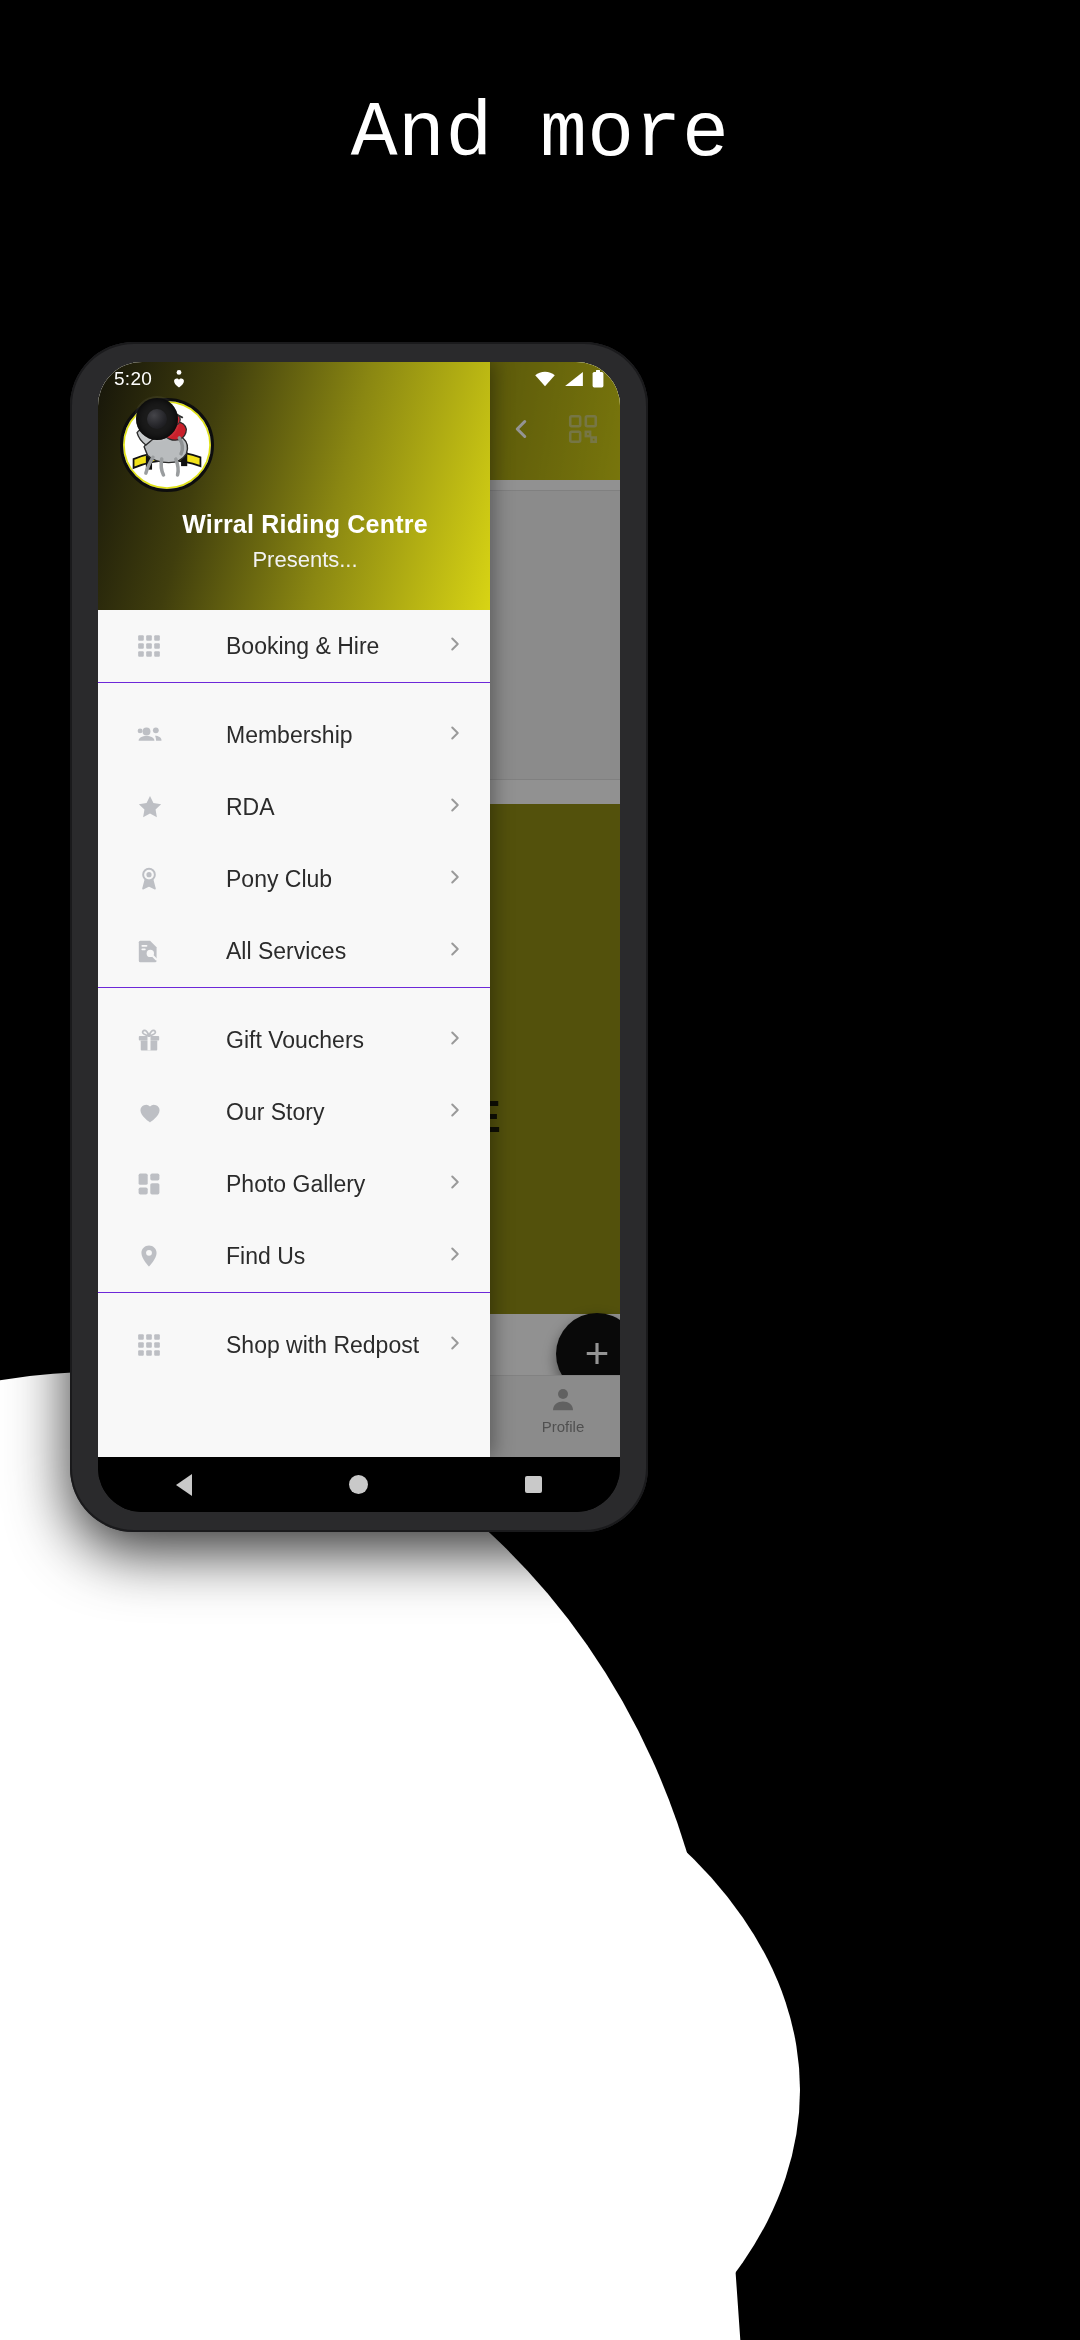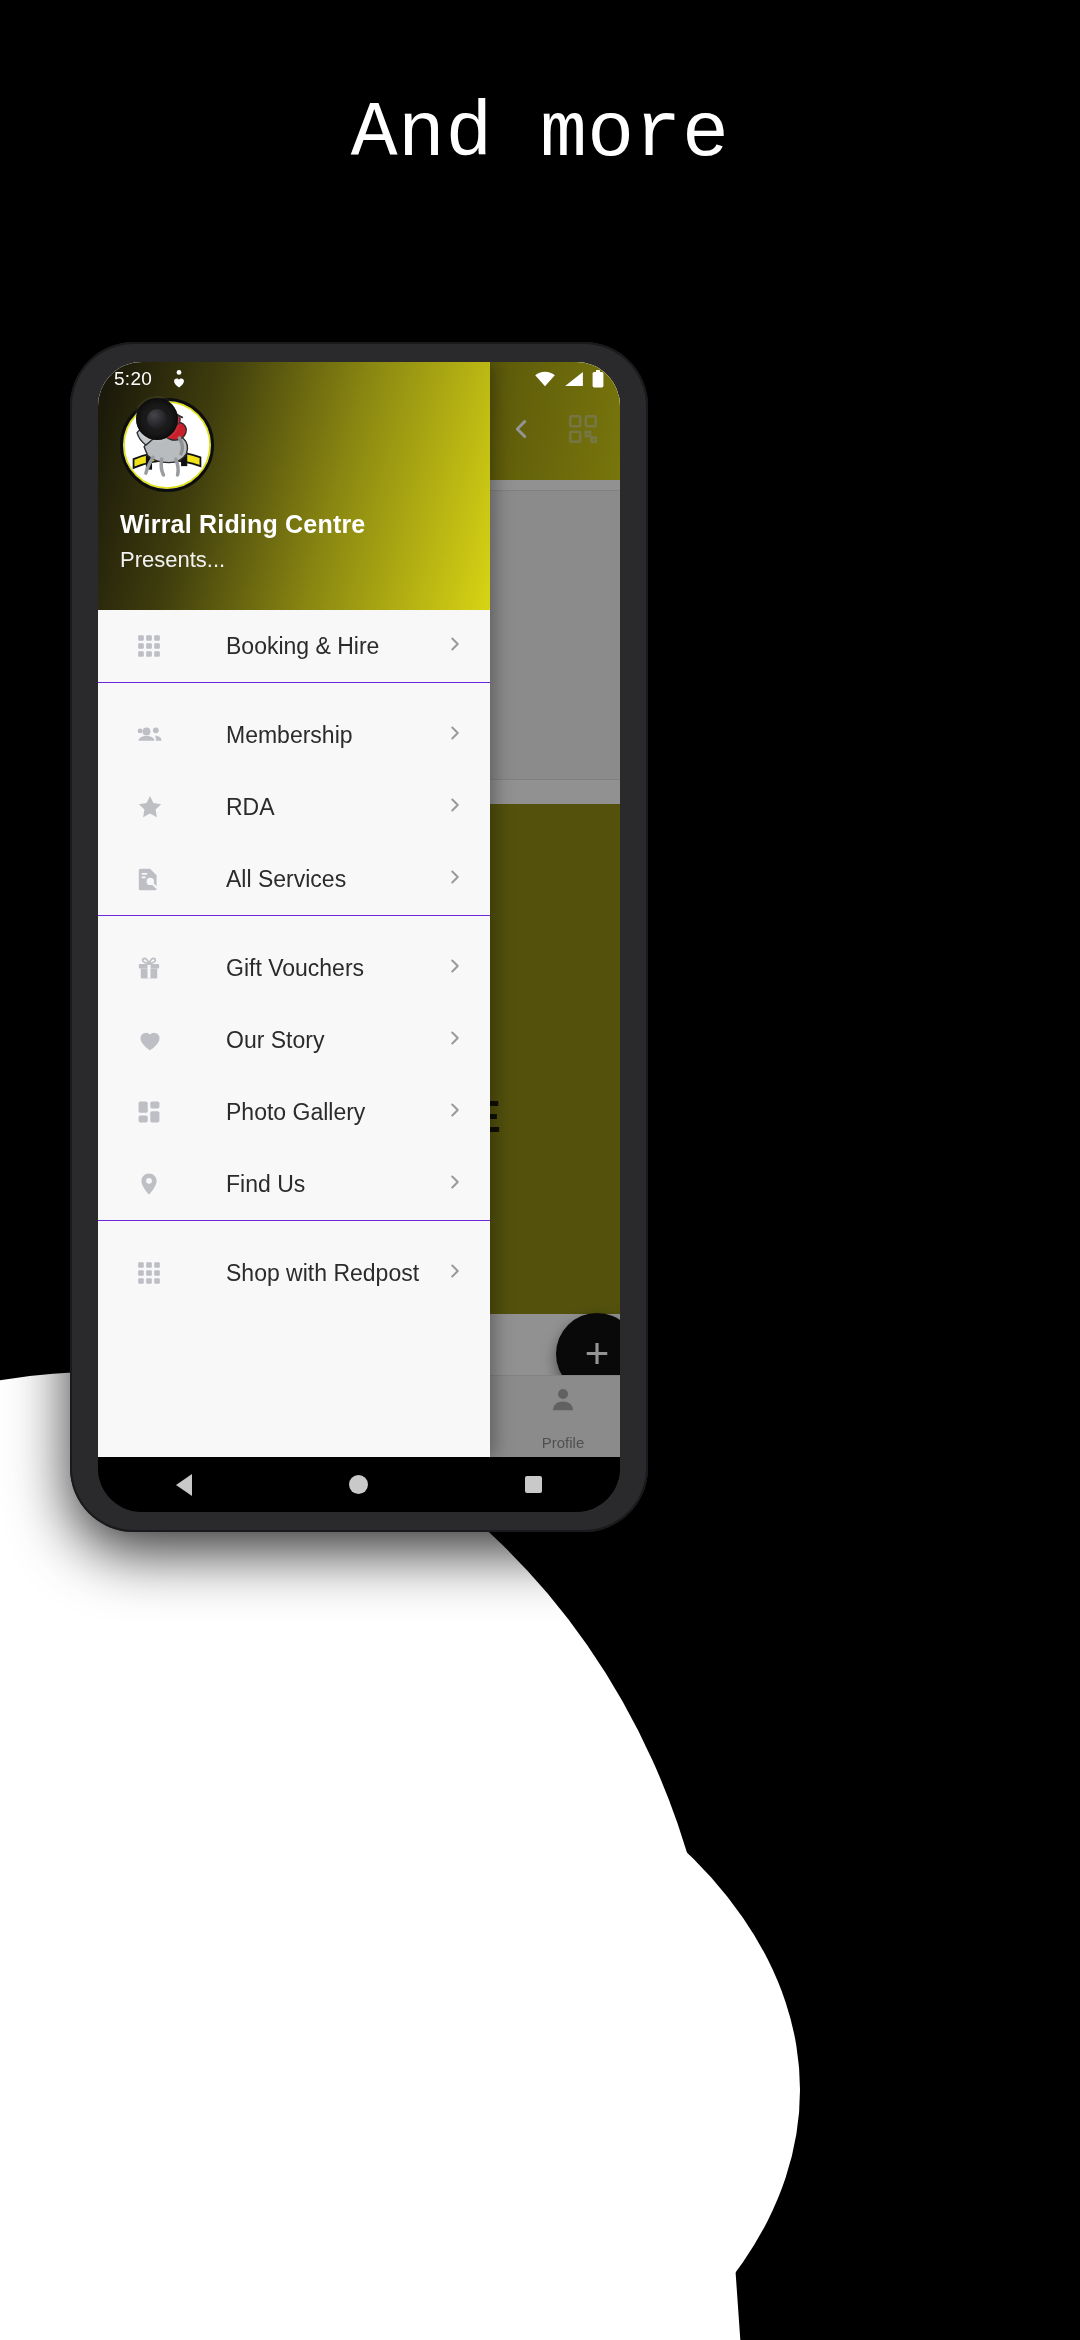--- a/index.html
+++ b/index.html
@@ -95,34 +95,35 @@
     display:flex; align-items:center; justify-content:center;
     font-size:42px; font-weight:300; line-height:1;
     box-shadow:0 6px 14px rgba(0,0,0,.45);
   }
   .bg-bottomnav{
     position:absolute; left:0; bottom:0; width:522px; height:82px;
     background:#f0f0f0; border-top:1px solid #e0e0e0;
   }
   .bg-navitem{
     position:absolute; left:420px; top:8px; width:90px;
-    display:flex; flex-direction:column; align-items:center; gap:20px;
+    display:flex; flex-direction:column; align-items:center; gap:4px;
   }
   .bg-navitem .navlabel{ font-size:15px; color:#8a8a8a; }
 
   
   .scrim{ position:absolute; inset:0; background:rgba(0,0,0,.42); }
 
   
   .drawer{
     position:absolute; left:0; top:0;
     width:392px; height:1095px;
     background:#f8f8f8;
     overflow:hidden;
     box-shadow:4px 0 18px rgba(0,0,0,.35);
+    text-align:center;
   }
   .drawer-head{
     position:relative;
     height:248px;
     background:linear-gradient(105deg,#16150a 0%,#403e0d 28%,#8a8712 60%,#d8d414 100%);
     padding:36px 0 0 22px;
   }
   .logo{
     width:94px; height:94px; border-radius:50%;
     background:#fff;
@@ -336,20 +337,35 @@
                   </svg>
               </span>
             </div>
             <div class="menu-item">
               <span class="mi-icon">
                 <svg width="28" height="28" viewBox="0 0 24 24" fill="#bdbfc4">
                     <path d="M12 2.6l2.95 5.98 6.6.96-4.78 4.66 1.13 6.57L12 17.67l-5.9 3.1 1.13-6.57L2.45 9.54l6.6-.96z"></path>
                   </svg>
               </span>
               <span class="mi-label">RDA</span>
+              <span class="mi-chev">
+                <svg width="22" height="22" viewBox="0 0 24 24" fill="none" stroke="#9a9a9a" stroke-width="2.2" stroke-linecap="round" stroke-linejoin="round">
+                    <polyline points="9 18 15 12 9 6"></polyline>
+                  </svg>
+              </span>
+            </div>
+            <div class="menu-item">
+              <span class="mi-icon">
+                <svg width="26" height="26" viewBox="0 0 24 24" fill="none" stroke="#bdbfc4" stroke-width="1.8">
+                    <circle cx="12" cy="8" r="5.4"></circle>
+                    <circle cx="12" cy="8" r="2.4" fill="#bdbfc4" stroke="none"></circle>
+                    <path d="M8.6 12.6L6.4 21l5.6-2.6L17.6 21l-2.2-8.4" fill="#bdbfc4" stroke="#bdbfc4" stroke-width="1.4" stroke-linejoin="round"></path>
+                  </svg>
+              </span>
+              <span class="mi-label">Pony Club</span>
               <span class="mi-chev">
                 <svg width="22" height="22" viewBox="0 0 24 24" fill="none" stroke="#9a9a9a" stroke-width="2.2" stroke-linecap="round" stroke-linejoin="round">
                     <polyline points="9 18 15 12 9 6"></polyline>
                   </svg>
               </span>
             </div>
             <div class="menu-item">
               <span class="mi-icon">
                 <svg width="26" height="26" viewBox="0 0 24 24" fill="#bdbfc4">
                     <path d="M4 2.6h9l6 6V21a1.4 1.4 0 0 1-1.4 1.4H4A1.4 1.4 0 0 1 2.6 21V4A1.4 1.4 0 0 1 4 2.6z"></path>

